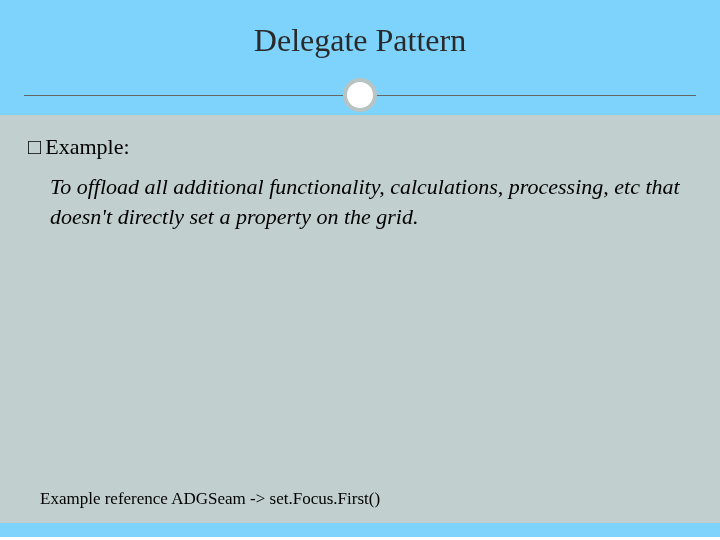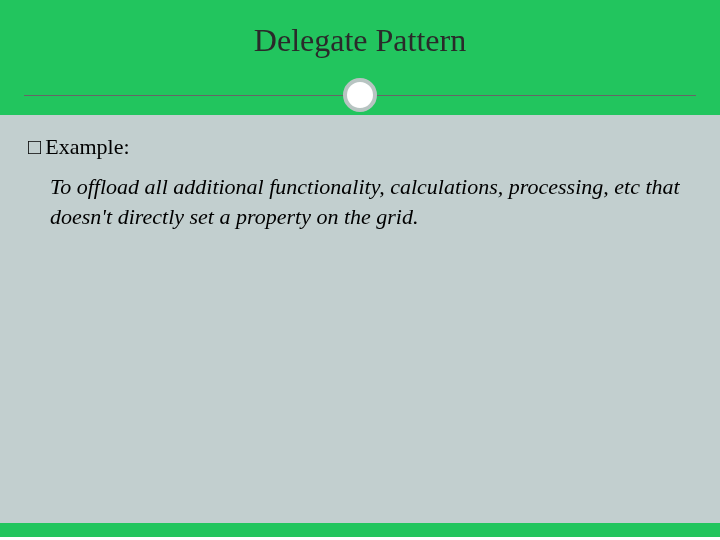--- a/index.html
+++ b/index.html
@@ -5,21 +5,21 @@
   * { margin: 0; padding: 0; box-sizing: border-box; }
   html, body { width: 720px; height: 540px; overflow: hidden; }
   body {
     font-family: Georgia, 'Times New Roman', serif;
     background: #fff;
   }
   .slide {
     width: 720px;
     height: 537px;
     position: relative;
-    background: #22c55e;
+    background: #7dd3fc;
   }
   .title-area {
     width: 100%;
     text-align: center;
     padding-top: 22px;
     padding-bottom: 10px;
   }
   .title {
     font-size: 32px;
     font-weight: 400;
@@ -105,15 +105,16 @@
     <div class="ring"></div>
   </div>
 
   <div class="content">
     <div class="bullet-row">
       <span class="bullet-glyph">□</span>
       <span class="purpose-label">Example:</span>
     </div>
     <div class="body-text">To offload all additional functionality, calculations, processing, etc that doesn't directly set a property on the grid.</div>
 
+    <div class="footer-ref">Example reference  ADGSeam -&gt; set.Focus.First()</div>
   </div>
 
 </div>
 
 </body></html>

